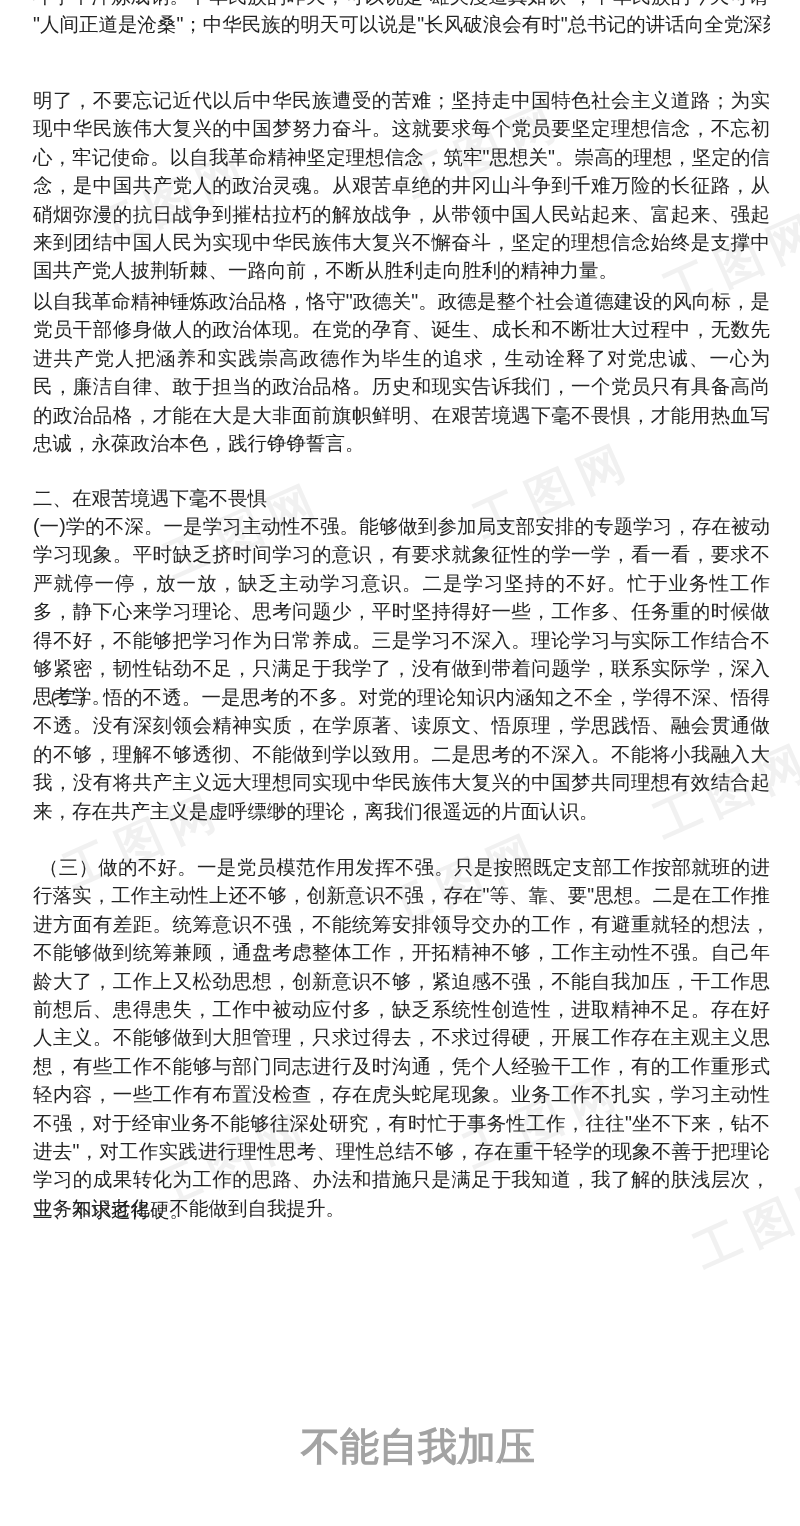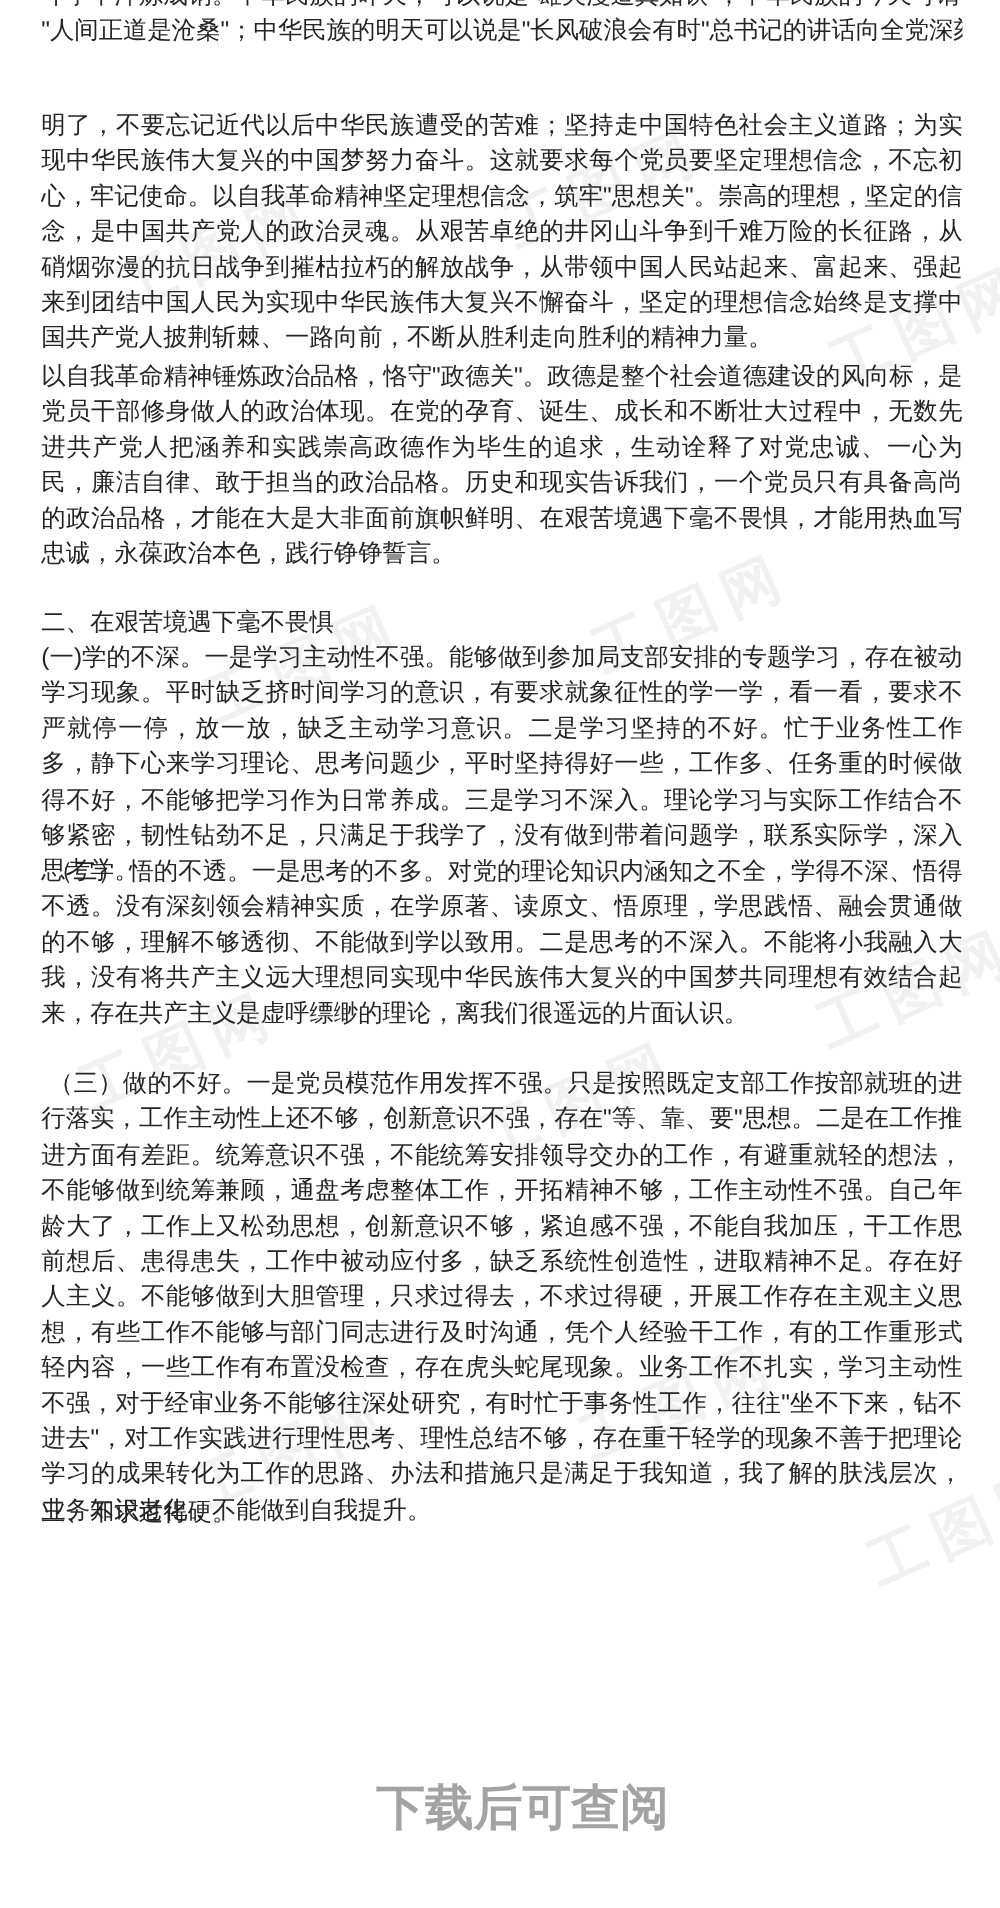--- a/index.html
+++ b/index.html
@@ -98,14 +98,14 @@
   <p class="par p-study">(一)学的不深。一是学习主动性不强。能够做到参加局支部安排的专题学习，存在被动学习现象。平时缺乏挤时间学习的意识，有要求就象征性的学一学，看一看，要求不严就停一停，放一放，缺乏主动学习意识。二是学习坚持的不好。忙于业务性工作多，静下心来学习理论、思考问题少，平时坚持得好一些，工作多、任务重的时候做得不好，不能够把学习作为日常养成。三是学习不深入。理论学习与实际工作结合不够紧密，韧性钻劲不足，只满足于我学了，没有做到带着问题学，联系实际学，深入思考学。</p>
   <p class="par p-compr ind6">（二） 悟的不透。一是思考的不多。对党的理论知识内涵知之不全，学得不深、悟得不透。没有深刻领会精神实质，在学原著、读原文、悟原理，学思践悟、融会贯通做的不够，理解不够透彻、不能做到学以致用。二是思考的不深入。不能将小我融入大我，没有将共产主义远大理想同实现中华民族伟大复兴的中国梦共同理想有效结合起来，存在共产主义是虚呼缥缈的理论，离我们很遥远的片面认识。</p>
   <p class="par p-conduct ind6">（三）做的不好。一是党员模范作用发挥不强。只是按照既定支部工作按部就班的进行落实，工作主动性上还不够，创新意识不强，存在"等、靠、要"思想。二是在工作推进方面有差距。统筹意识不强，不能统筹安排领导交办的工作，有避重就轻的想法，不能够做到统筹兼顾，通盘考虑整体工作，开拓精神不够，工作主动性不强。自己年龄大了，工作上又松劲思想，创新意识不够，紧迫感不强，不能自我加压，干工作思前想后、患得患失，工作中被动应付多，缺乏系统性创造性，进取精神不足。存在好人主义。不能够做到大胆管理，只求过得去，不求过得硬，开展工作存在主观主义思想，有些工作不能够与部门同志进行及时沟通，凭个人经验干工作，有的工作重形式轻内容，一些工作有布置没检查，存在虎头蛇尾现象。业务工作不扎实，学习主动性不强，对于经审业务不能够往深处研究，有时忙于事务性工作，往往"坐不下来，钻不进去"，对工作实践进行理性思考、理性总结不够，存在重干轻学的现象不善于把理论学习的成果转化为工作的思路、办法和措施只是满足于我知道，我了解的肤浅层次，业务知识老化，不能做到自我提升。</p>
 
   <p class="par h-direction">三、不求过得硬。</p>
 
 
 </div>
 
 <div class="footer">
-  <span>下载后可查阅</span>
+  <span>不能自我加压</span>
 </div>
 
 </body></html>

